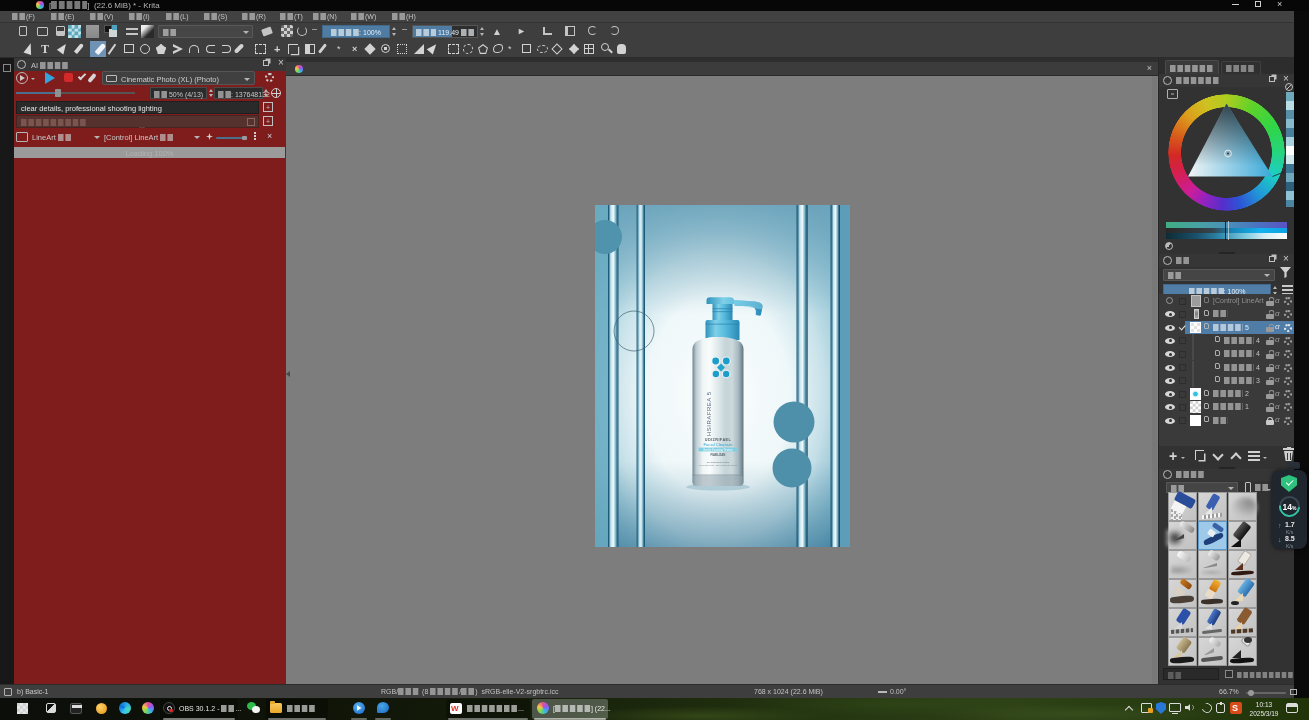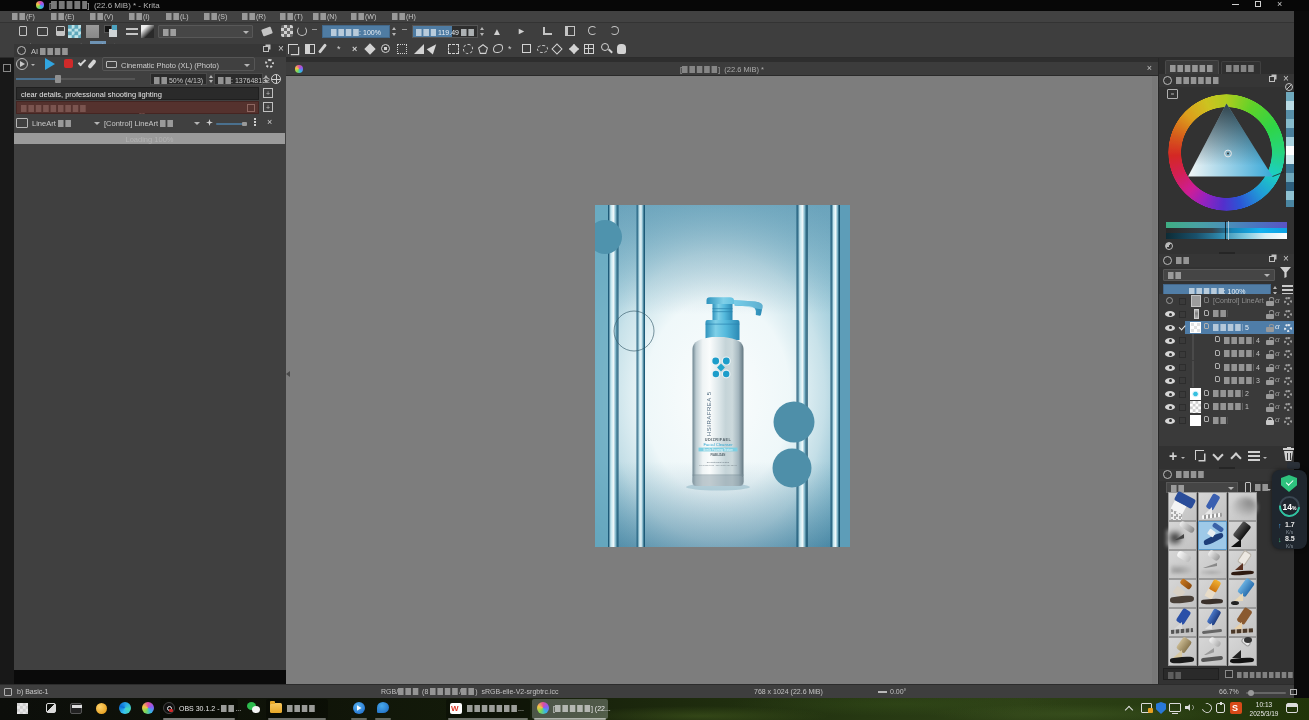--- a/index.html
+++ b/index.html
@@ -127,21 +127,21 @@
     <div class="abs" style="left:584px;top:4px;width:10px;height:10px;border:1.2px solid #d2d2d2;background:linear-gradient(#d2d2d2,#d2d2d2) 50% 0/1.2px 100% no-repeat,linear-gradient(#d2d2d2,#d2d2d2) 0 50%/100% 1.2px no-repeat;"></div>
     <div class="abs" style="left:601px;top:3px;width:8px;height:8px;border:1.5px solid #d2d2d2;border-radius:50%;"></div>
     <div class="abs" style="left:608px;top:10px;width:5px;height:1.8px;background:#d2d2d2;transform:rotate(45deg);"></div>
     <div class="abs" style="left:617px;top:4px;width:9px;height:10px;background:#d2d2d2;border-radius:4px 4px 2px 2px;"></div>
   </div>
 
   <div class="abs" style="left:0;top:58px;width:14px;height:626px;background:#181818;">
     <div class="abs" style="left:3px;top:6px;width:8px;height:8px;border:1px solid #888;"></div>
   </div>
 
-  <div class="abs" id="leftdock" style="left:14px;top:44px;width:272px;height:626px;background:#404040;">
+  <div class="abs" id="leftdock" style="left:14px;top:58px;width:272px;height:626px;background:#7f1d1d;">
     <div class="abs" style="left:0;top:0;width:272px;height:13px;background:#373737;">
       <div class="abs" style="left:3px;top:2px;width:9px;height:9px;border:1px solid #bbb;border-radius:50%;"></div>
       <div class="abs" style="left:17px;top:3px;color:#c6c6c6;font-size:7.5px;">AI <span class="zh" style="width:29px;"></span></div>
       <div class="abs" style="left:249px;top:2px;width:6px;height:6px;border:1px solid #c0c0c0;box-shadow:2px -2px 0 -0.5px #c0c0c0;"></div>
       <div class="abs" style="left:264px;top:-1px;font-size:10px;color:#c8c8c8;">×</div>
     </div>
 
     <div class="abs" style="left:2px;top:14px;width:12px;height:12px;border:1px solid #b9b9b9;border-radius:50%;"></div>
     <div class="abs" style="left:6px;top:17px;width:0;height:0;border-left:5px solid #c9c9c9;border-top:3px solid transparent;border-bottom:3px solid transparent;"></div>
     <div class="abs tri-d" style="left:17px;top:20px;border-left-width:2px;border-right-width:2px;border-top-width:2.5px;"></div>
@@ -200,21 +200,20 @@
 
     <div class="abs" style="left:0px;top:89px;width:271px;height:11px;background:#9b9b9b;">
       <div class="abs" style="left:0;width:271px;top:2px;text-align:center;font-size:7.5px;color:#b2b2b2;">Loading 100%</div>
     </div>
   </div>
 
   <div class="abs" id="mdi" style="left:286px;top:58px;width:872px;height:626px;background:#7d7d7d;">
     <div class="abs" style="left:0;top:0;width:872px;height:4px;background:#2e2e2e;"></div>
     <div class="abs" id="subtitle" style="left:0;top:4px;width:872px;height:14px;background:#3c3c3c;border-bottom:1px solid #2a2a2a;">
       <div class="abs" style="left:9px;top:3px;width:8px;height:8px;border-radius:50%;background:conic-gradient(#e14e9a,#8b5cf6,#34b5e5,#7ed957,#f5c542,#e14e9a);"></div>
-      <div class="abs" style="left:0;width:872px;text-align:center;top:3px;font-size:7.5px;color:#ababab;white-space:nowrap;">[<span class="zh" style="width:36px;"></span>]&nbsp; (22.6 MiB) *</div>
       <div class="abs" style="right:6px;top:1px;font-size:9px;color:#c0c0c0;">×</div>
     </div>
 
     <svg class="abs" style="left:309px;top:147px;" width="255" height="342" viewBox="0 0 255 342">
       <defs>
         <linearGradient id="cbg" x1="0" y1="0" x2="0" y2="1">
           <stop offset="0" stop-color="#97c6d8"></stop>
           <stop offset="0.4" stop-color="#74b2c8"></stop>
           <stop offset="1" stop-color="#4e93b0"></stop>
         </linearGradient>

